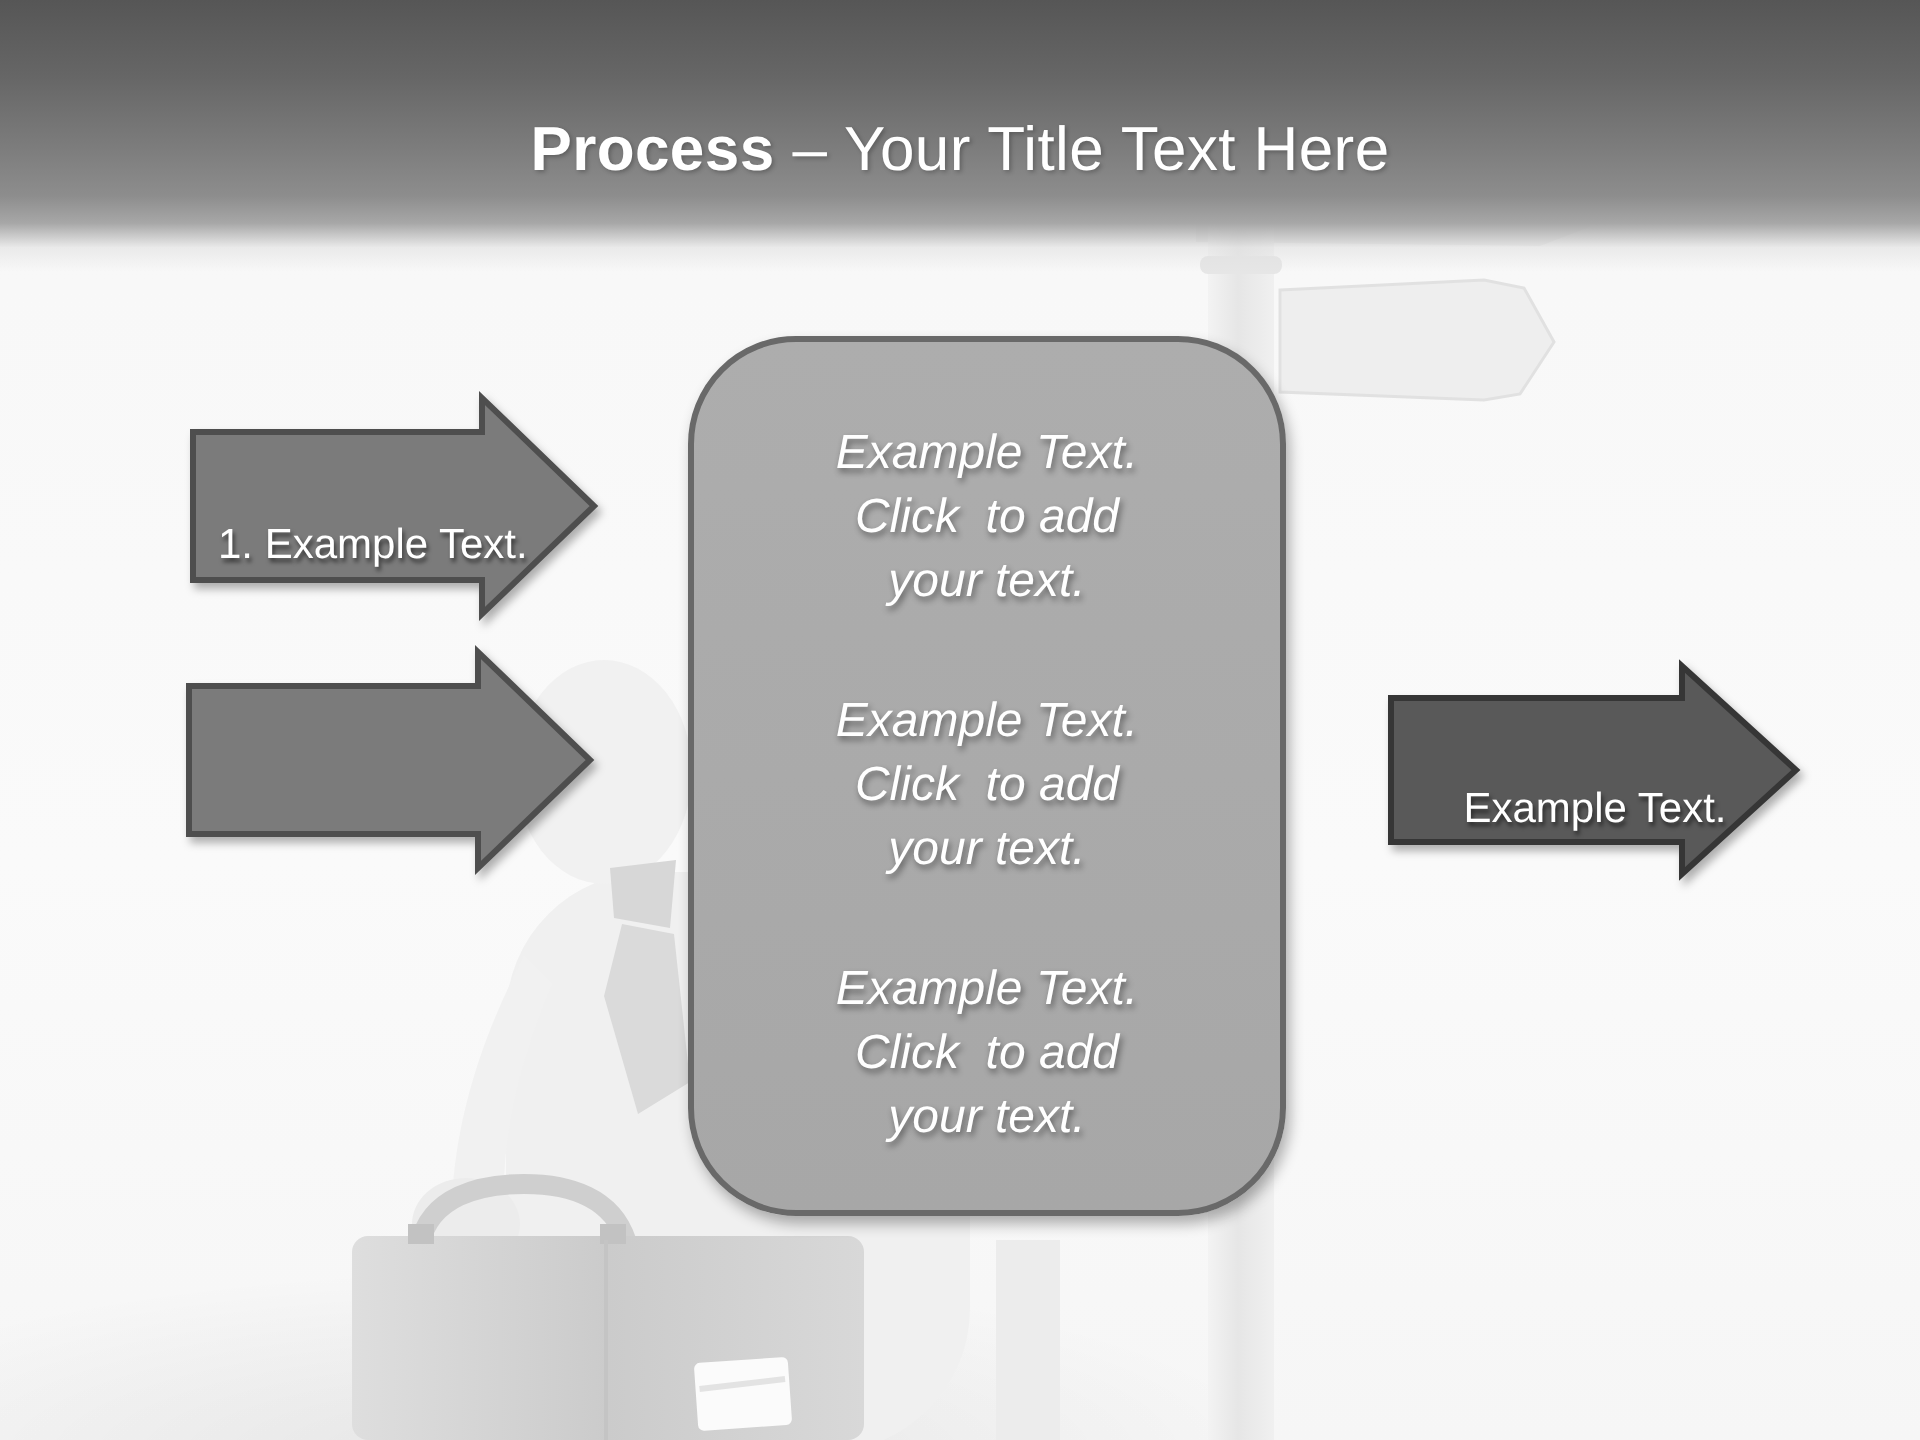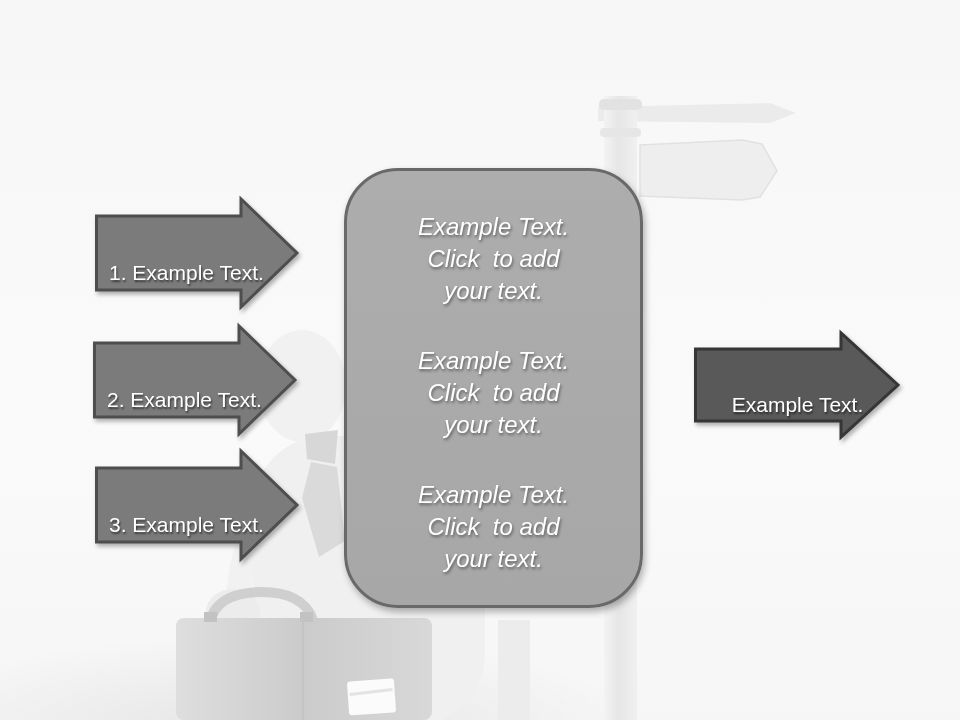--- a/index.html
+++ b/index.html
@@ -102,41 +102,37 @@
       <rect x="204" y="612" width="13" height="10" fill="#c2c2c2"></rect>
       <rect x="300" y="612" width="13" height="10" fill="#c2c2c2"></rect>
       <line x1="303" y1="620" x2="303" y2="720" stroke="#c4c4c4" stroke-width="2"></line>
       <g transform="rotate(-4 371 697)">
         <rect x="348" y="680" width="47" height="34" rx="3" fill="#fbfbfb"></rect>
         <line x1="350" y1="693" x2="393" y2="691" stroke="#e3e3e3" stroke-width="3"></line>
       </g>
     </g>
   </svg>
 
+  <header class="titlebar">
+    <h1 class="title"><span class="t-bold">Process</span><span class="t-rest">– Your Title Text Here</span></h1>
+  </header>
 
   <div class="arrow left a1">
     <svg width="205" height="112" viewBox="0 0 205 112">
       <polygon points="1.5,19 146,19 146,2 202,56 146,110 146,93 1.5,93" fill="#7b7b7b" stroke="#4e4e4e" stroke-width="3"></polygon>
     </svg>
     <span class="arrow-label">1. Example Text.</span>
   </div>
 
   <div class="arrow left a2">
     <svg width="205" height="112" viewBox="0 0 205 112">
       <polygon points="1.5,19 146,19 146,2 202,56 146,110 146,93 1.5,93" fill="#7b7b7b" stroke="#4e4e4e" stroke-width="3"></polygon>
     </svg>
-    <span class="arrow-label">2. Example Text.</span>
   </div>
 
-  <div class="arrow left a3">
-    <svg width="205" height="112" viewBox="0 0 205 112">
-      <polygon points="1.5,19 146,19 146,2 202,56 146,110 146,93 1.5,93" fill="#7b7b7b" stroke="#4e4e4e" stroke-width="3"></polygon>
-    </svg>
-    <span class="arrow-label">3. Example Text.</span>
-  </div>
 
   <div class="arrow right-a a4">
     <svg width="207" height="108" viewBox="0 0 207 108">
       <polygon points="1.5,18 147,18 147,2 204,54 147,106 147,90 1.5,90" fill="#595959" stroke="#363636" stroke-width="3"></polygon>
     </svg>
     <span class="arrow-label">Example Text.</span>
   </div>
 
   <div class="panel">
     <p>Example Text.

